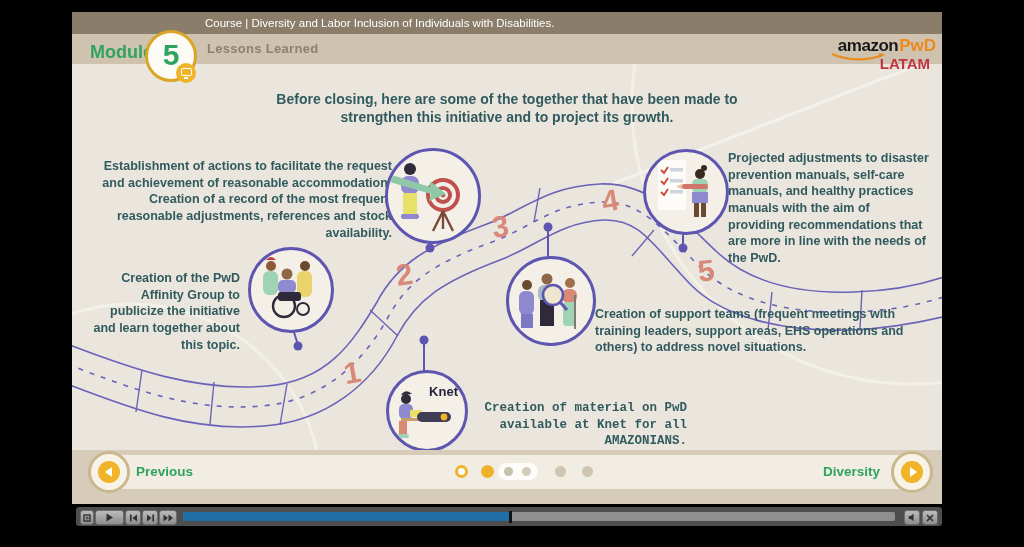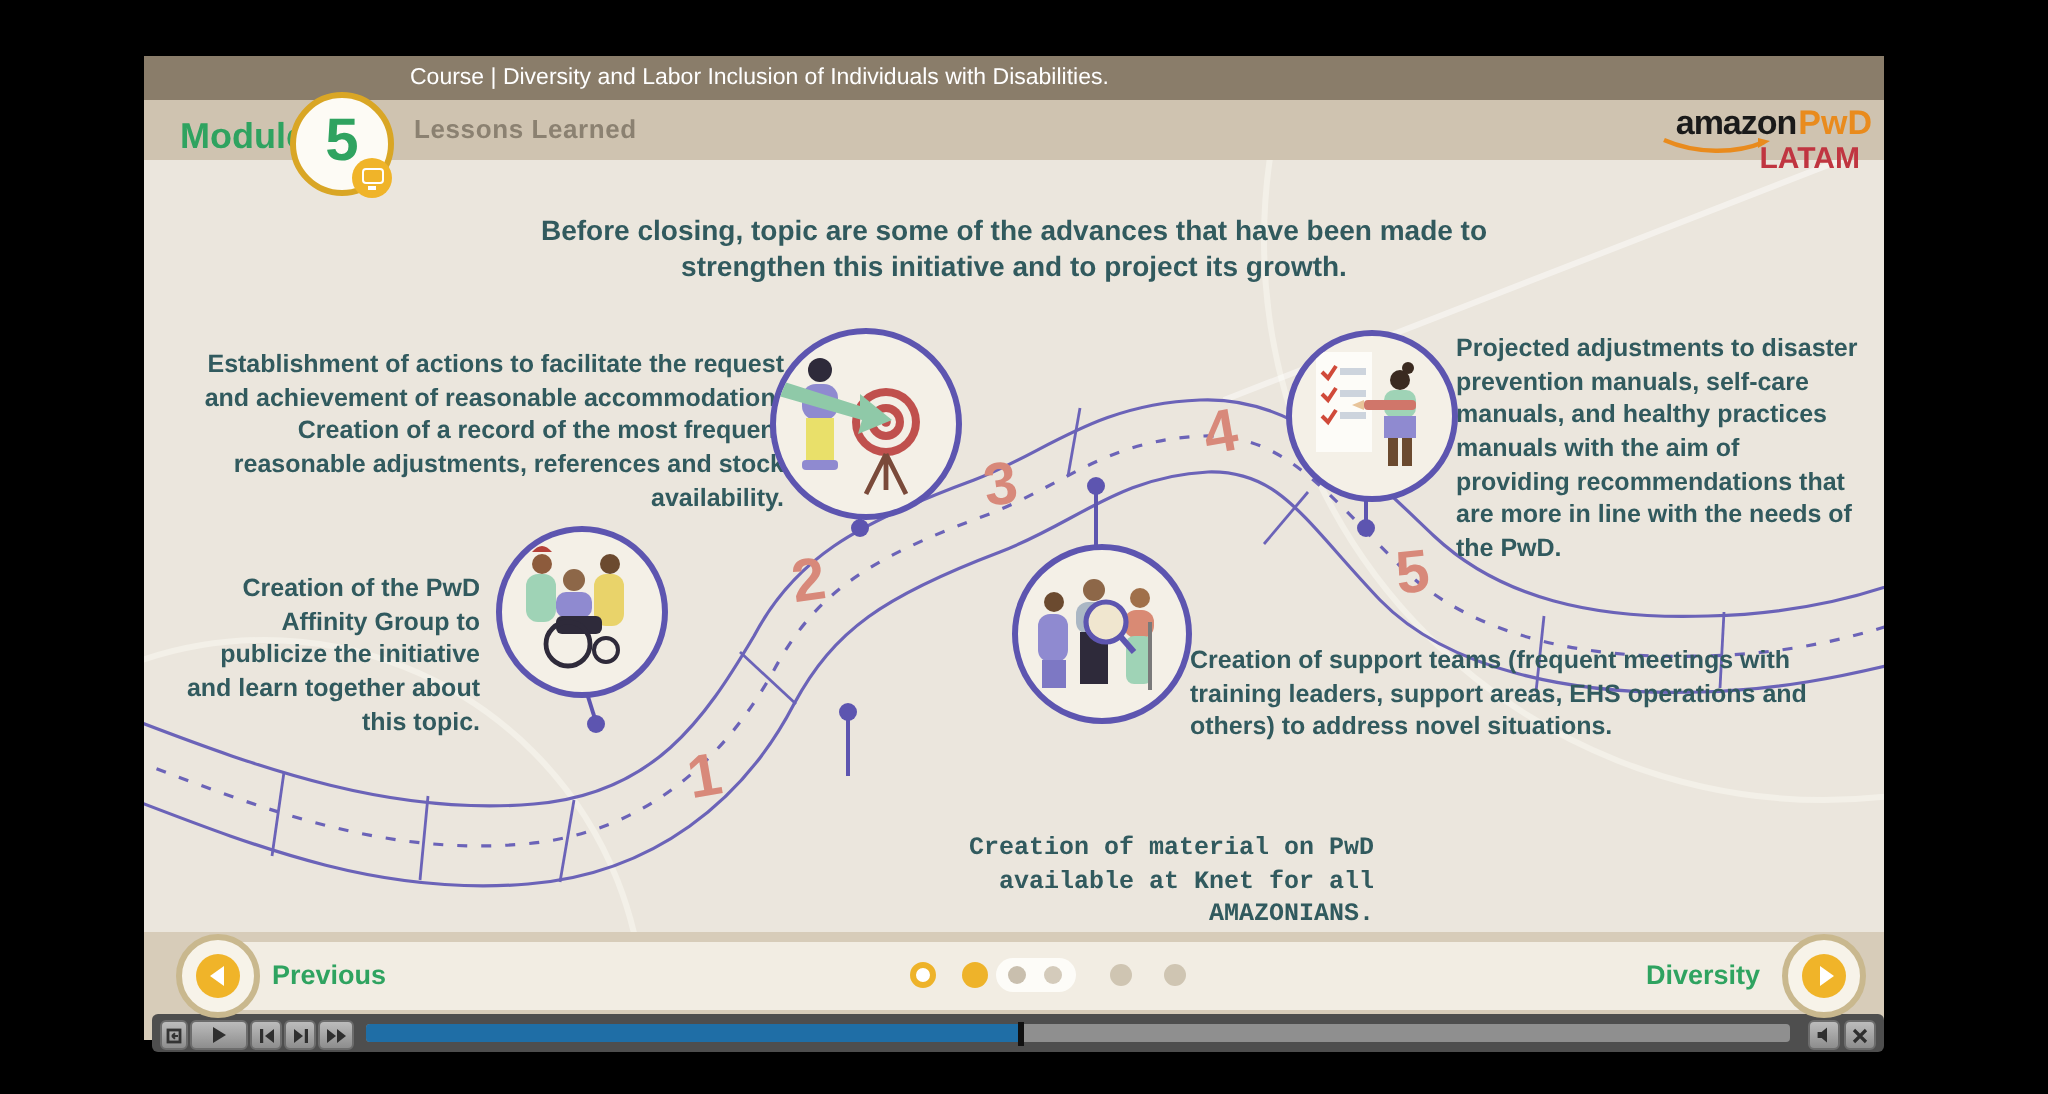--- a/index.html
+++ b/index.html
@@ -1,18 +1,18 @@
 <!DOCTYPE html>
 <html><head>
 <meta charset="utf-8">
 <style>
   html,body{margin:0;padding:0;width:1024px;height:547px;background:#000;overflow:hidden;
     font-family:"Liberation Sans",sans-serif;}
   .stage{position:absolute;left:0;top:0;width:1024px;height:547px;background:#000;}
-  .slide{position:absolute;left:72px;top:12px;width:870px;height:492px;background:#ebe6dd;overflow:hidden;margin-top:16px;}
+  .slide{position:absolute;left:72px;top:12px;width:870px;height:492px;background:#ebe6dd;overflow:hidden;}
 
   
   .topbar{position:absolute;left:0;top:0;width:100%;height:22px;background:#8a7d6a;}
   .topbar .course{position:absolute;left:133px;top:0;line-height:22px;color:#fff;font-size:11.5px;}
   .modulebar{position:absolute;left:0;top:22px;width:100%;height:30px;background:#cfc3b0;}
   .module-label{position:absolute;left:18px;top:30px;color:#2fa360;font-weight:bold;font-size:18px;}
   .module-circle{position:absolute;left:73px;top:18px;width:46px;height:46px;border-radius:50%;
     background:#fdfbf5;border:3px solid #d9a625;color:#2fa360;font-size:30px;font-weight:bold;
     text-align:center;line-height:44px;z-index:6;}
   .module-badge{position:absolute;left:104px;top:51px;width:20px;height:20px;border-radius:50%;
@@ -151,21 +151,21 @@
         </g>
         <g fill="#5d55b0">
           <circle cx="352" cy="276" r="4.5"></circle>
           <circle cx="358" cy="184" r="4.5"></circle>
           <circle cx="226" cy="282" r="4.5"></circle>
           <circle cx="476" cy="163" r="4.5"></circle>
           <circle cx="611" cy="184" r="4.5"></circle>
         </g>
       </svg>
 
-      <p class="intro">Before closing, topic are some of the advances that have been made to strengthen this initiative and to project its growth.</p>
+      <p class="intro">Before closing, here are some of the together that have been made to strengthen this initiative and to project its growth.</p>
 
       <div class="step-text t3">Establishment of actions to facilitate the request and achievement of reasonable accommodation: Creation of a record of the most frequent reasonable adjustments, references and stock availability.</div>
       <div class="step-text t2">Creation of the PwD Affinity Group to publicize the initiative and learn together about this topic.</div>
       <div class="step-text t4">Projected adjustments to disaster prevention manuals, self-care manuals, and healthy practices manuals with the aim of providing recommendations that are more in line with the needs of the PwD.</div>
       <div class="step-text t5">Creation of support teams (frequent meetings with training leaders, support areas, EHS operations and others) to address novel situations.</div>
       <div class="step-text t1">Creation of material on PwD available at Knet for all AMAZONIANS.</div>
 
       <span class="num n1">1</span>
       <span class="num n2">2</span>
       <span class="num n3">3</span>
@@ -237,20 +237,34 @@
           <circle cx="58" cy="16" r="3" fill="#3a2a20"></circle>
           <rect x="46" y="27" width="16" height="14" rx="5" fill="#9fd3b6"></rect>
           <rect x="46" y="40" width="16" height="11" fill="#8f8ad0"></rect>
           <rect x="48" y="51" width="5" height="14" fill="#6b4a2f"></rect>
           <rect x="55" y="51" width="5" height="14" fill="#6b4a2f"></rect>
           <rect x="36" y="32" width="26" height="5" rx="2" fill="#d0766a"></rect>
           <path d="M36,32 L30,34.5 L36,37 Z" fill="#e8c49a"></path>
         </svg>
       </div>
 
+      <div class="pcircle c-knet">
+        <span class="knet-label">Knet</span>
+        <svg width="70" height="70" viewBox="0 0 70 70">
+          <circle cx="17" cy="26" r="5" fill="#2e2a3a"></circle>
+          <path d="M12,22 q5,-7 11,-1" fill="#2e2a3a"></path>
+          <rect x="10" y="31" width="14" height="15" rx="5" fill="#8f8ad0"></rect>
+          <rect x="21" y="37" width="12" height="7" fill="#e9e06a"></rect>
+          <rect x="12" y="45" width="26" height="3" fill="#c8a06a"></rect>
+          <rect x="10" y="48" width="8" height="14" fill="#d98a74"></rect>
+          <rect x="8" y="61" width="12" height="4" rx="2" fill="#9fd3b6"></rect>
+          <rect x="28" y="39" width="34" height="10" rx="5" fill="#3f3d56"></rect>
+          <circle cx="55" cy="44" r="3.4" fill="#f0b429"></circle>
+        </svg>
+      </div>
     </div>
 
     <div class="navbar">
       <div class="nav-pill"></div>
       <div class="nav-circle left">
         <div class="nav-inner">
             <div class="tri-l"></div>
           </div>
       </div>
       <span class="nav-label prev-label">Previous</span>

